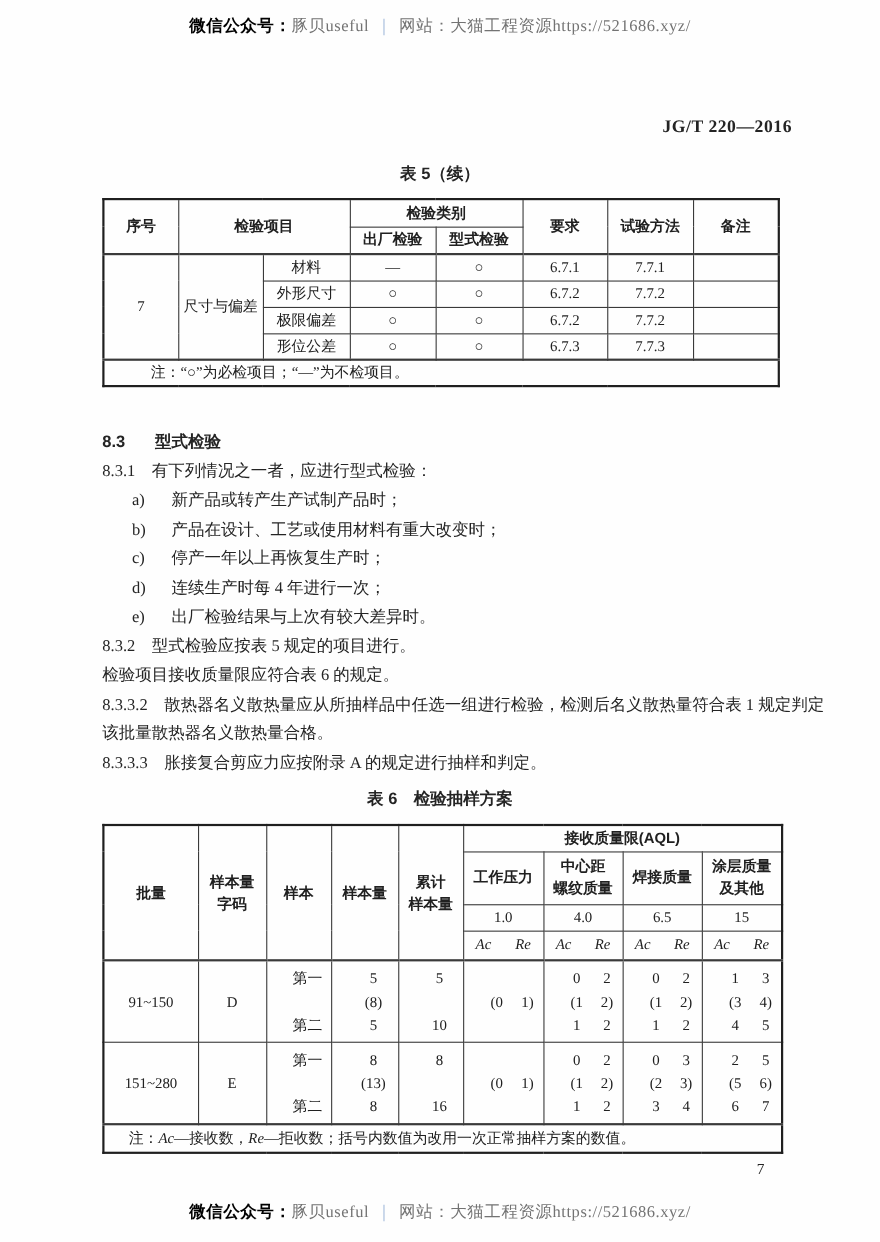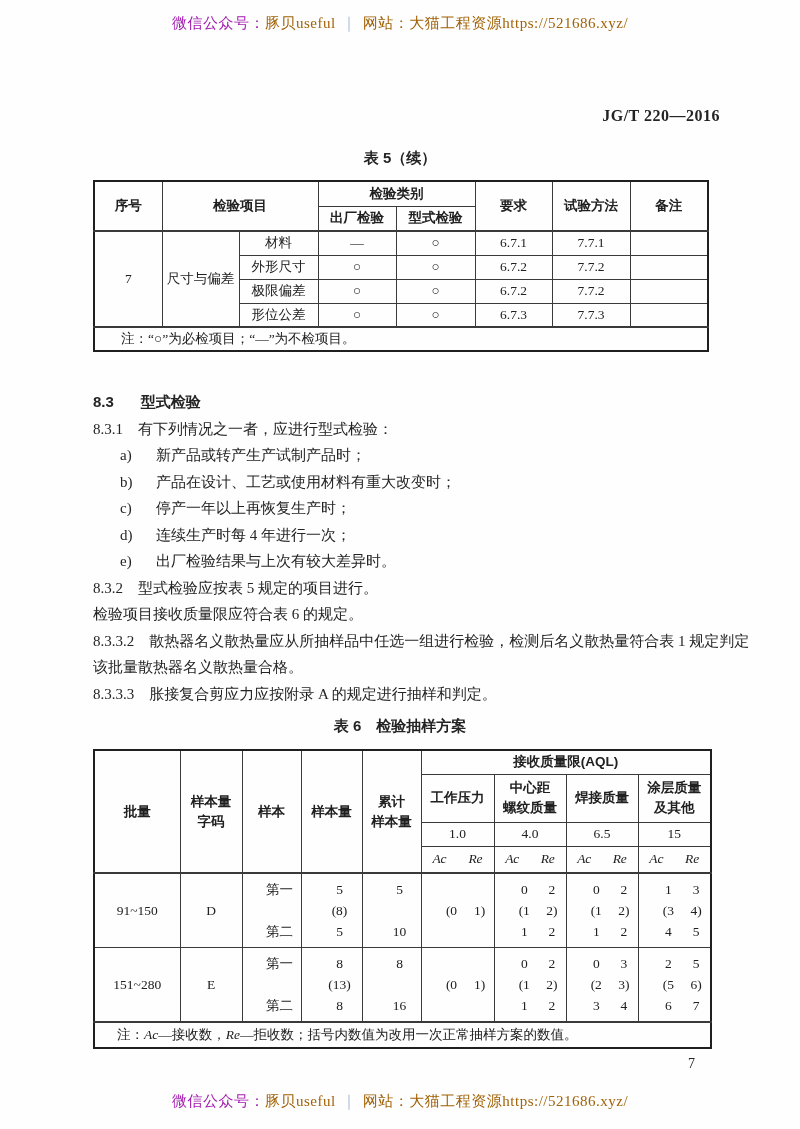--- a/index.html
+++ b/index.html
@@ -5,42 +5,42 @@
   * { margin:0; padding:0; box-sizing:border-box; }
   html,body { background:#ffffff; }
   body { font-family:"Liberation Serif","DejaVu Serif",serif; color:#242424; }
   .page { position:relative; width:800px; height:1129px; background:#fefefe; overflow:hidden; }
 
   
   .watermark { width:100%; text-align:center; font-size:15px; letter-spacing:0.5px;
                font-family:"Liberation Serif","DejaVu Serif",serif; }
   .wm-top { padding-top:14px; }
   .wm-bottom { position:absolute; left:0; bottom:18px; }
-  .wm-red { color:#a21caf; }
-  .wm-blue { color:#a16207; }
+  .wm-red { color:#000000;font-weight:bold; }
+  .wm-blue { color:#737373; }
   .wm-sep { color:#9db6d8; padding:0 6px; }
 
   
   .doc-number { text-align:right; padding-right:80px; margin-top:74px;
                 font-size:16px; font-weight:bold; letter-spacing:0.5px; }
 
   
   .tbl-caption { text-align:center; font-weight:bold; font-size:15px;
                  font-family:"Liberation Sans","DejaVu Sans",sans-serif; }
   .cap5 { margin-top:24px; margin-bottom:12px; }
   .cap6 { margin-top:10px; margin-bottom:13px; }
 
   
   table { border-collapse:collapse; table-layout:fixed; margin-left:93px;
           font-size:13.5px; color:#202020; }
   th,td { border:1px solid #3a3a3a; text-align:center; vertical-align:middle;
           white-space:nowrap; overflow:hidden; font-weight:normal; }
   .t5, .t6 { border:2.5px solid #1f1f1f; }
   .hsep { border-top-width:2px; }
-  .note-row td { border-top-width:2px; text-align:left; padding-left:26px;
+  .note-row td { border-top-width:2px; text-align:left; padding-left:42px;
                  font-size:13.5px; height:26px; }
 
   
   .t5 { width:614px; }
   .t5 th { height:25px; font-family:"Liberation Sans","DejaVu Sans",sans-serif; font-weight:bold; font-size:13.5px; }
   .t5 td { height:24px; }
 
   
   .t6 { width:617px; }
   .t6 th { font-family:"Liberation Sans","DejaVu Sans",sans-serif; font-weight:bold; font-size:13.5px; }

